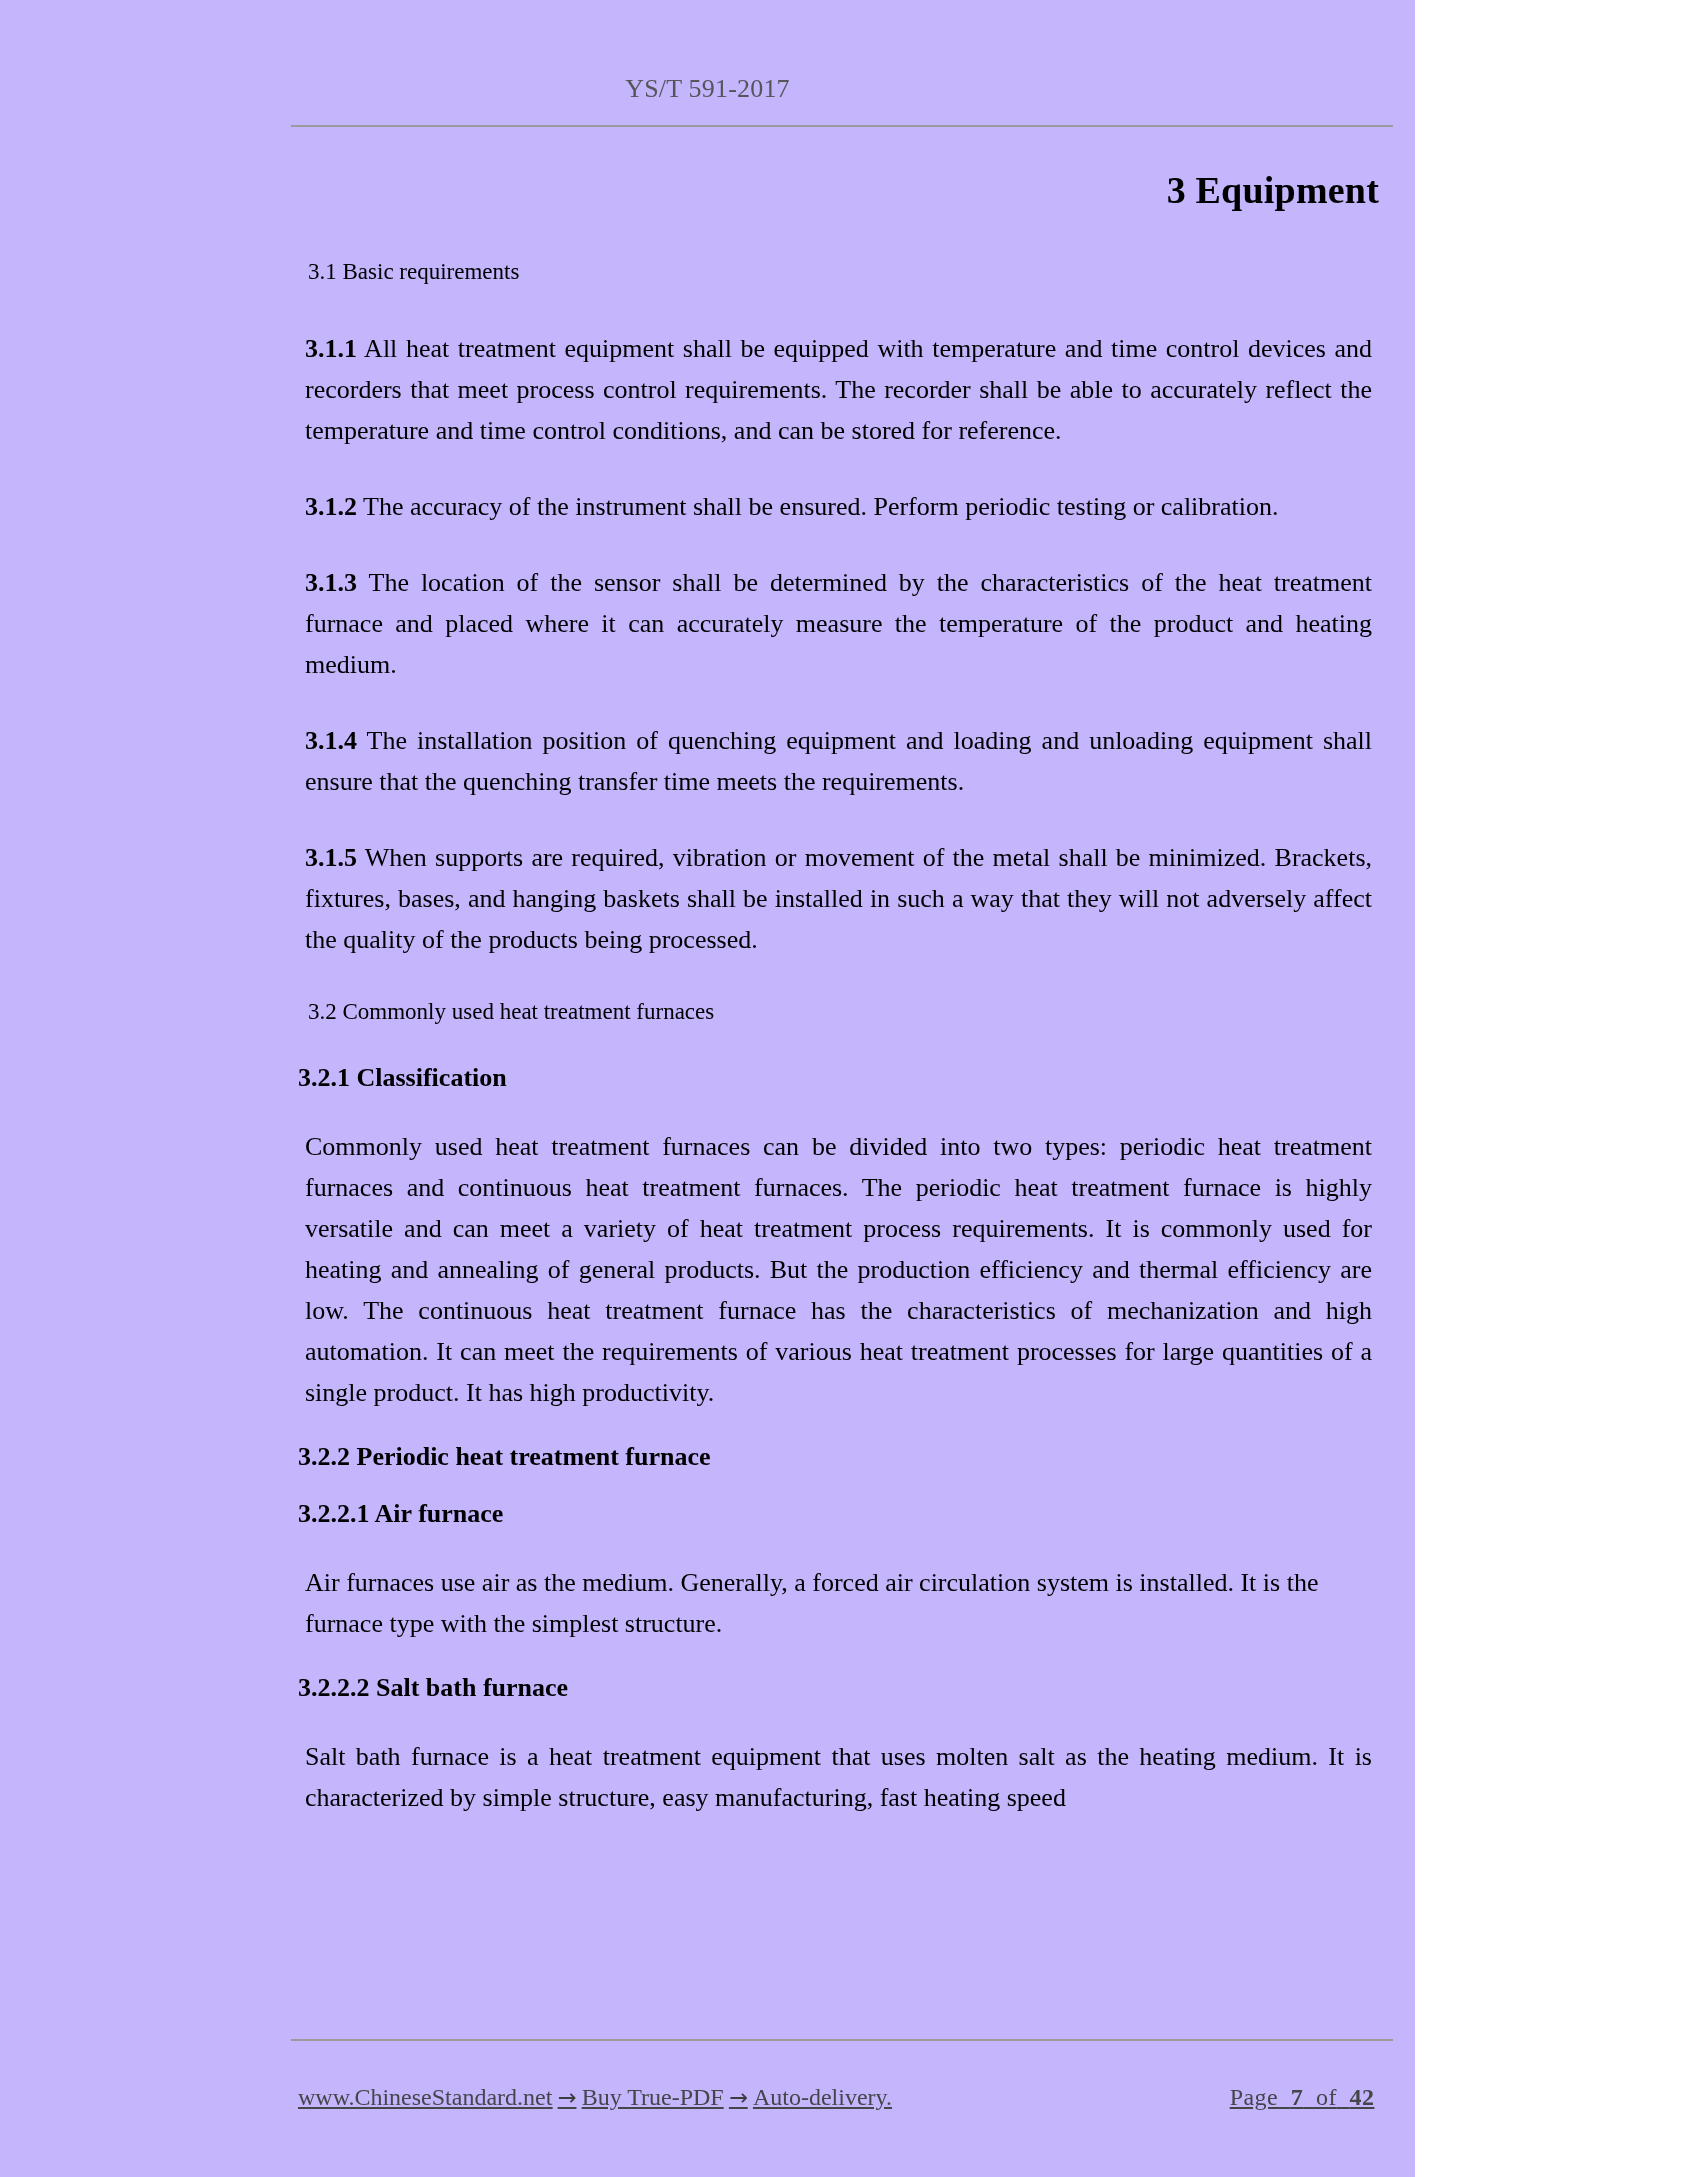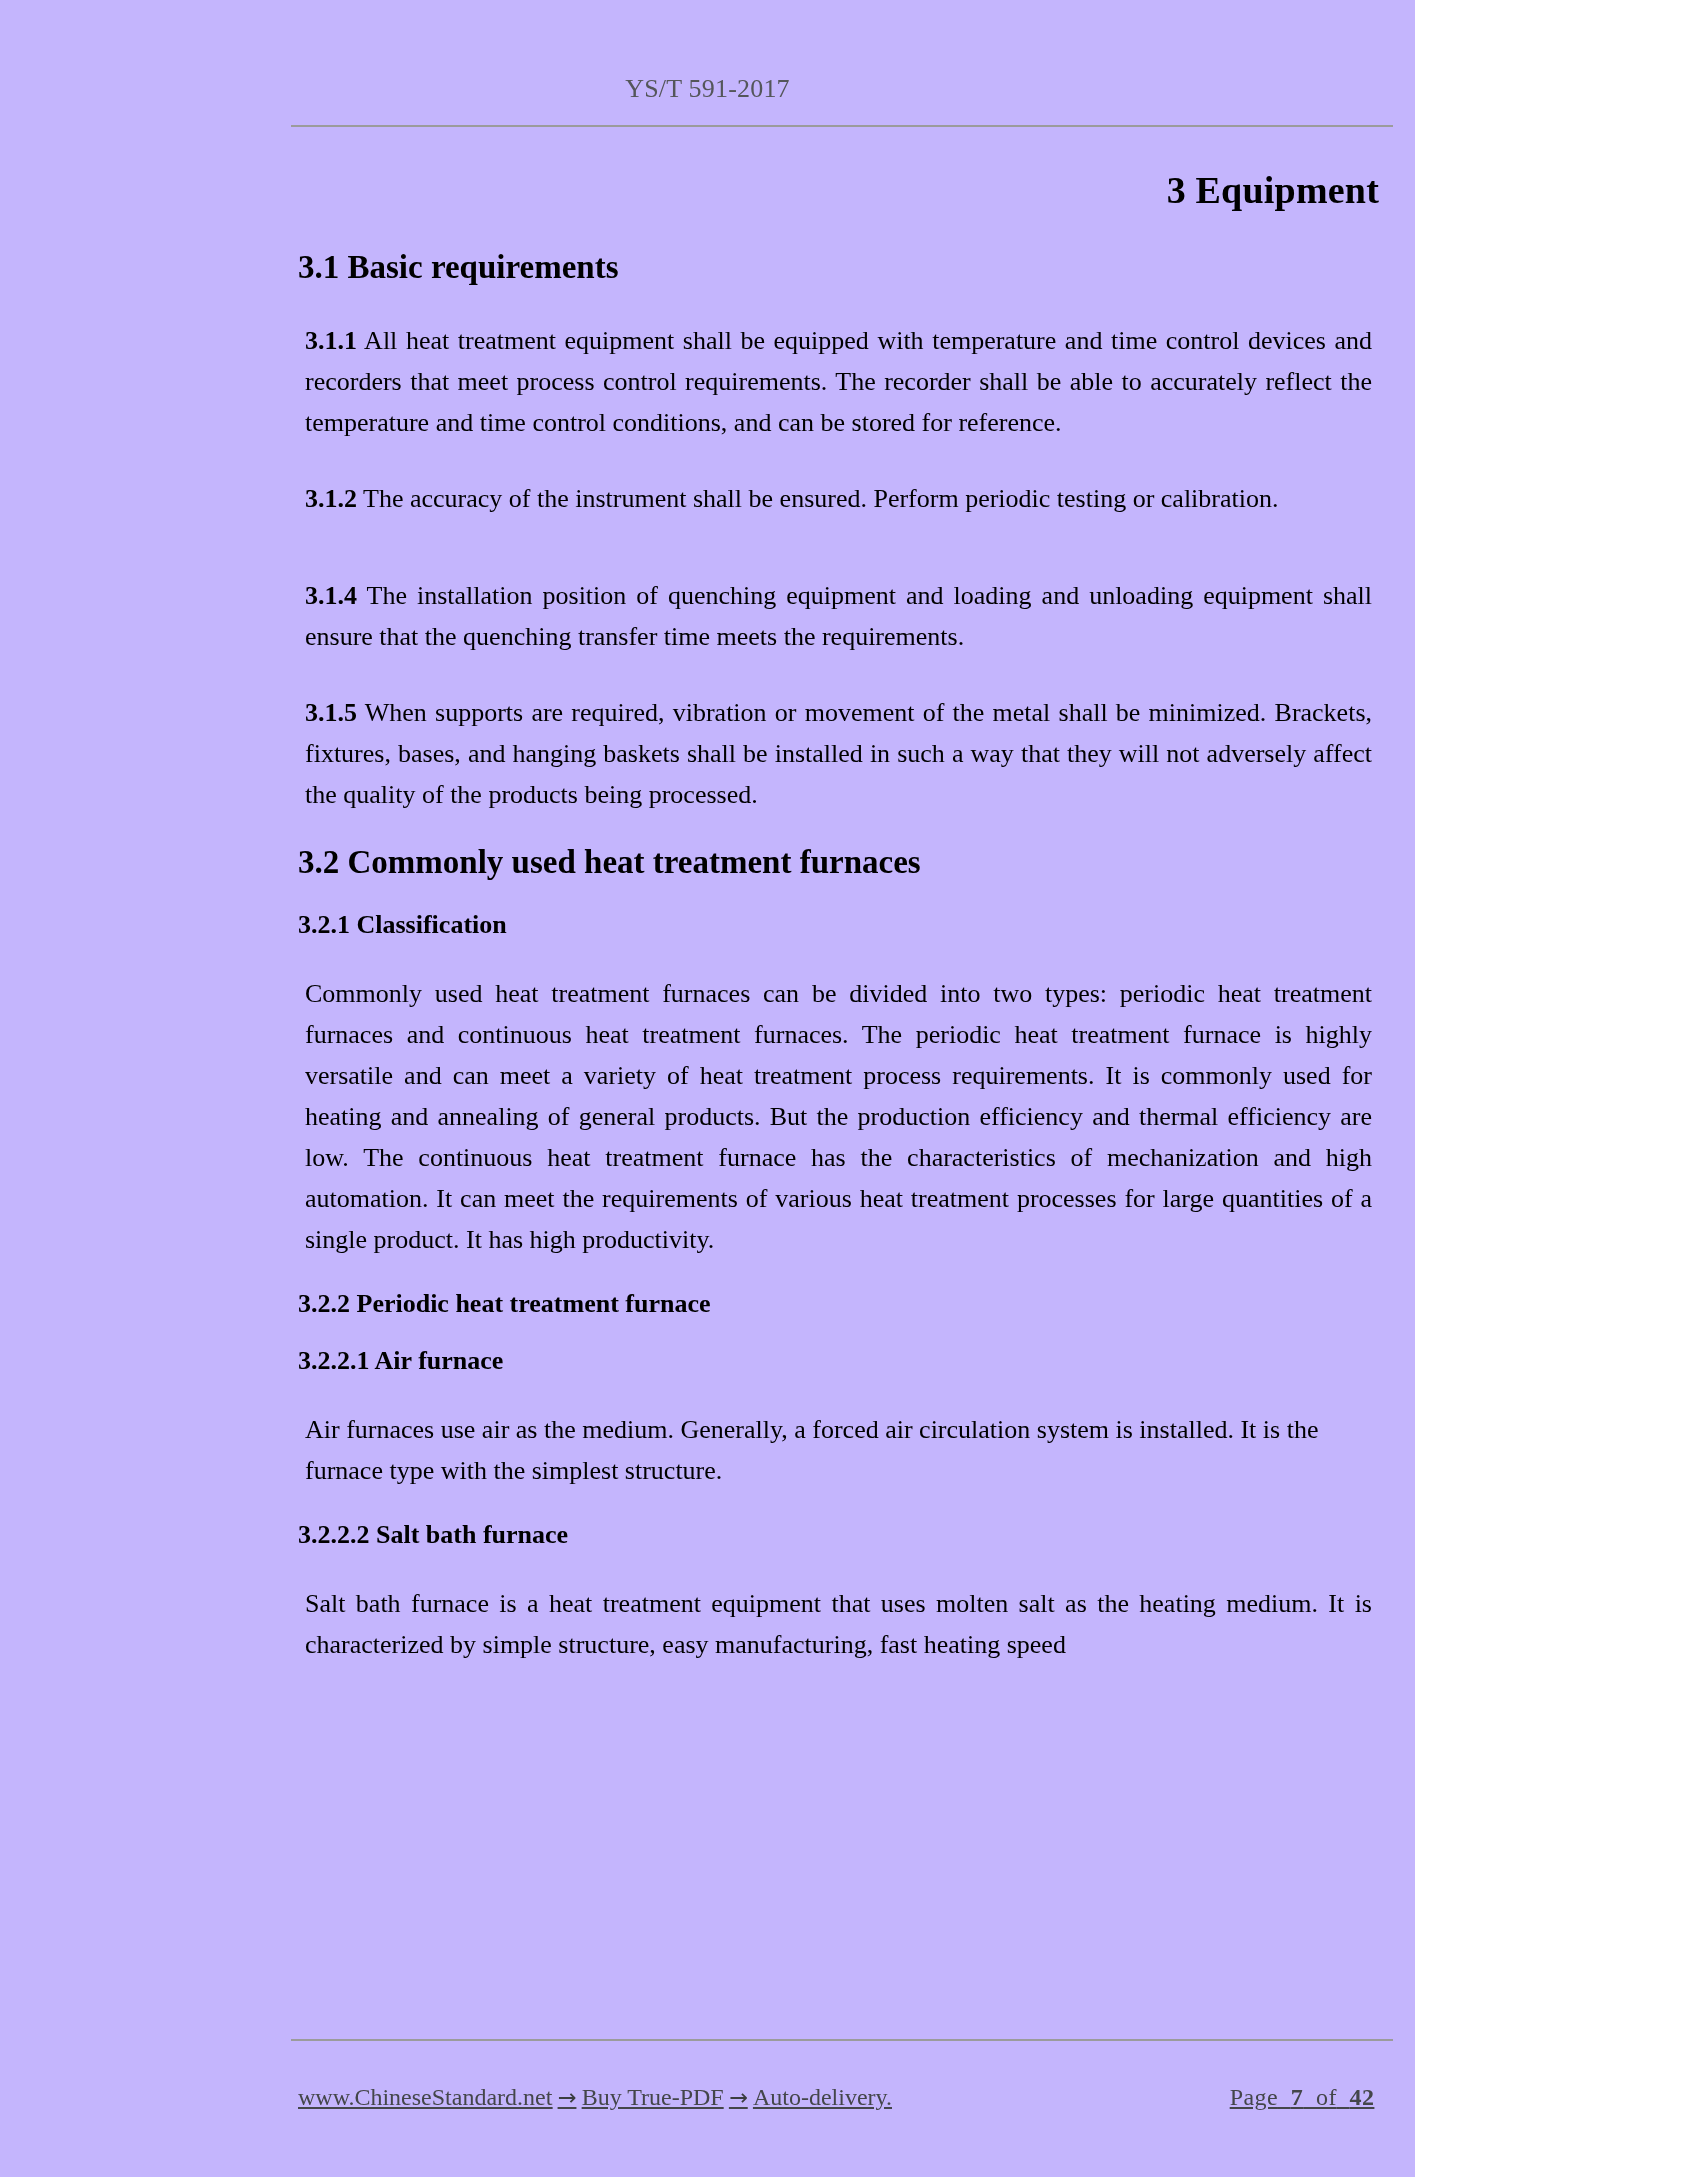--- a/index.html
+++ b/index.html
@@ -59,23 +59,23 @@
     font-size: 38px;
     font-weight: bold;
     margin: 0 0 0 0;
     padding: 0;
     line-height: 1.12;
     letter-spacing: 0.2px;
     text-align: right;
   }
 
   h2.doc-h2 {
-    font-size: 33px;
-    font-weight: bold;
-    margin: 0;
+    font-size: 23px;
+    font-weight: normal;
+    margin: 10px;
     padding: 0;
     line-height: 1.2;
   }
 
   h3.doc-h3 {
     font-size: 26px;
     font-weight: bold;
     margin: 0;
     padding: 0;
     line-height: 1.2;
@@ -169,20 +169,21 @@
     <div class="sp-head"></div>
 
     <p class="doc-p"><span class="num">3.1.1</span><span> All heat treatment equipment shall be equipped with temperature and time control devices and recorders that meet process control requirements. The recorder shall be able to accurately reflect the temperature and time control conditions, and can be stored for reference.</span></p>
 
     <div class="sp-para"></div>
 
     <p class="doc-p"><span class="num">3.1.2</span><span> The accuracy of the instrument shall be ensured. Perform periodic testing or calibration.</span></p>
 
     <div class="sp-para"></div>
 
+    <p class="doc-p"><span class="num">3.1.3</span><span> The location of the sensor shall be determined by the characteristics of the heat treatment furnace and placed where it can accurately measure the temperature of the product and heating medium.</span></p>
 
     <div class="sp-para"></div>
 
     <p class="doc-p"><span class="num">3.1.4</span><span> The installation position of quenching equipment and loading and unloading equipment shall ensure that the quenching transfer time meets the requirements.</span></p>
 
     <div class="sp-para"></div>
 
     <p class="doc-p"><span class="num">3.1.5</span><span> When supports are required, vibration or movement of the metal shall be minimized. Brackets, fixtures, bases, and hanging baskets shall be installed in such a way that they will not adversely affect the quality of the products being processed.</span></p>
 
     <div class="sp-para"></div>

